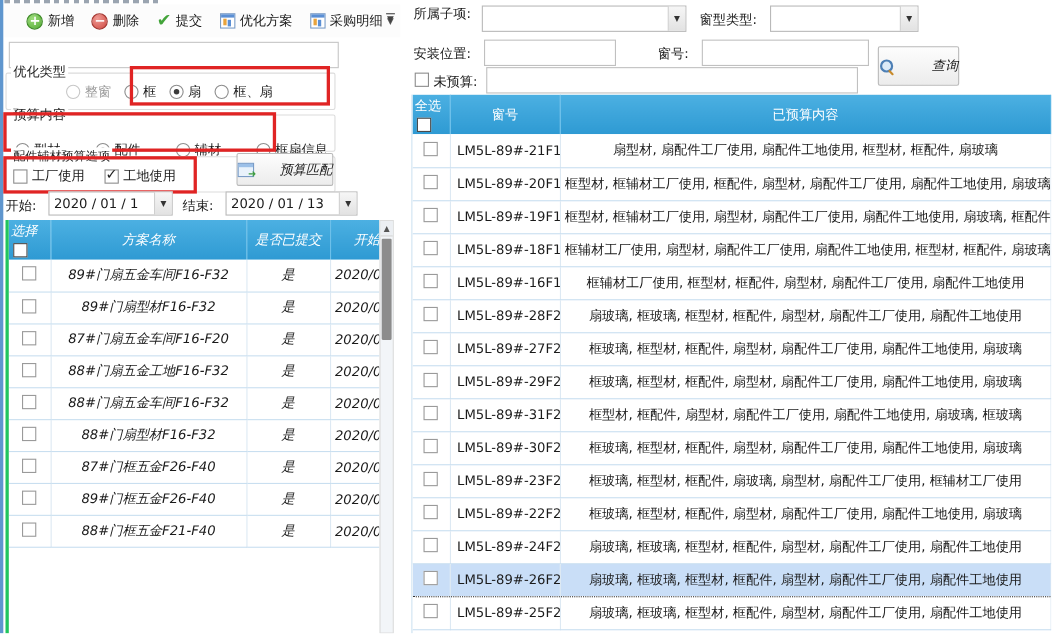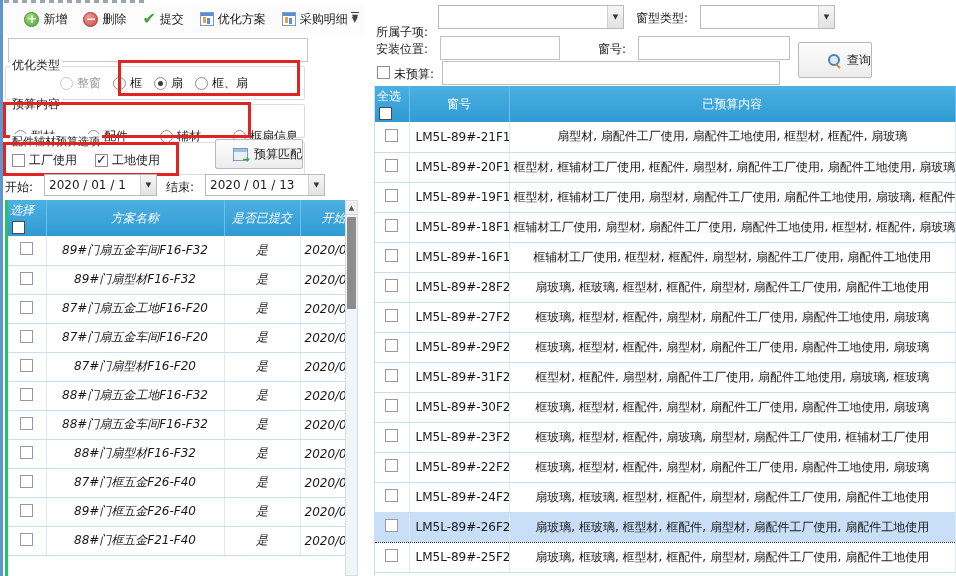--- a/index.html
+++ b/index.html
@@ -40,22 +40,22 @@
   .opt { display:inline-flex; align-items:center; gap:4px; white-space:nowrap; }
   .r { width:13px; height:13px; border:1px solid #8d8d8d; border-radius:50%; background:#fff; position:relative; flex:none; }
   .opt.selected .r::after { content:""; position:absolute; inset:3px; border-radius:50%; background:#3b3b3b; }
   .opt.disabled { color:#9a9a9a; }
   .opt.disabled .r { border-color:#c7c7c7; }
   .cbx { width:13px; height:13px; border:1px solid #8d8d8d; background:#fff; position:relative; flex:none; }
   .opt.checked .cbx::after { content:"✓"; position:absolute; left:0; top:-3px; font-size:13px; font-weight:bold; color:#222; }
   .redbox { position:absolute; border:3px solid #e02424; pointer-events:none; }
   .row-line { position:absolute; display:flex; align-items:center; gap:8px; }
 
-  .btn { display:inline-flex; align-items:center; justify-content:flex-end; gap:6px;
-    background:linear-gradient(#fdfdfd,#ececec); border:1px solid #b9b9b9; border-radius:2px; cursor:default; }
+  .btn { display:inline-flex; align-items:center; justify-content:space-between; gap:6px;
+    background:linear-gradient(#fdfdfd,#ececec); border:1px solid #b9b9b9; border-radius:2px; cursor:default;font-style:italic; }
   .icon-page { width:15px; height:13px; position:relative; background:#e9f2fb; border:1px solid #7a9cc6; }
   .icon-page::before { content:""; position:absolute; left:0; top:0; right:0; height:3px; background:#9cc0e8; }
   .icon-page::after { content:"➜"; position:absolute; right:-3px; bottom:-4px; font-size:9px; color:#3f9e3f; }
   .date-combo { position:absolute; height:22px; border:1px solid #b9b9b9; background:#fff;
     display:flex; align-items:center; }
   .date-combo .val { flex:1; padding:0 4px; white-space:nowrap; overflow:hidden; }
   .combo-arrow { width:16px; height:100%; border-left:1px solid #cfcfcf; background:linear-gradient(#f6f6f6,#e2e2e2);
     display:flex; align-items:center; justify-content:center; font-size:7px; color:#333; flex:none; }
   .lbl { white-space:nowrap; }
 
@@ -248,40 +248,28 @@
             <td style="text-align:left">2020/0</td>
           </tr>
 
           <tr>
             <td><span class="rcb"></span></td>
             <td>89#门扇型材F16-F32</td>
             <td>是</td>
             <td style="text-align:left">2020/0</td>
           </tr>
 
-          <tr>
-            <td><span class="rcb"></span></td>
-            <td>87#门扇五金工地F16-F20</td>
-            <td>是</td>
-            <td style="text-align:left">2020/0</td>
-          </tr>
 
           <tr>
             <td><span class="rcb"></span></td>
             <td>87#门扇五金车间F16-F20</td>
             <td>是</td>
             <td style="text-align:left">2020/0</td>
           </tr>
 
-          <tr>
-            <td><span class="rcb"></span></td>
-            <td>87#门扇型材F16-F20</td>
-            <td>是</td>
-            <td style="text-align:left">2020/0</td>
-          </tr>
 
           <tr>
             <td><span class="rcb"></span></td>
             <td>88#门扇五金工地F16-F32</td>
             <td>是</td>
             <td style="text-align:left">2020/0</td>
           </tr>
 
           <tr>
             <td><span class="rcb"></span></td>
@@ -319,21 +307,21 @@
           </tr>
 
       </tbody>
     </table>
   </div>
   <div class="scrollbar">
     <span class="up">▲</span>
     <span class="thumb"></span>
   </div>
 
-  <span class="rp-label" style="left:376px;top:24px">所属子项:</span>
+  <span class="rp-label" style="left:376px;top:4px">所属子项:</span>
   <div class="combo" style="left:438px;top:5px;width:186px">
     <span class="val" style="flex:1"></span>
     <span class="combo-arrow">▼</span>
   </div>
   <span class="rp-label" style="left:636px;top:10px">窗型类型:</span>
   <div class="combo" style="left:700px;top:5px;width:135px">
     <span class="val" style="flex:1"></span>
     <span class="combo-arrow">▼</span>
   </div>
 

